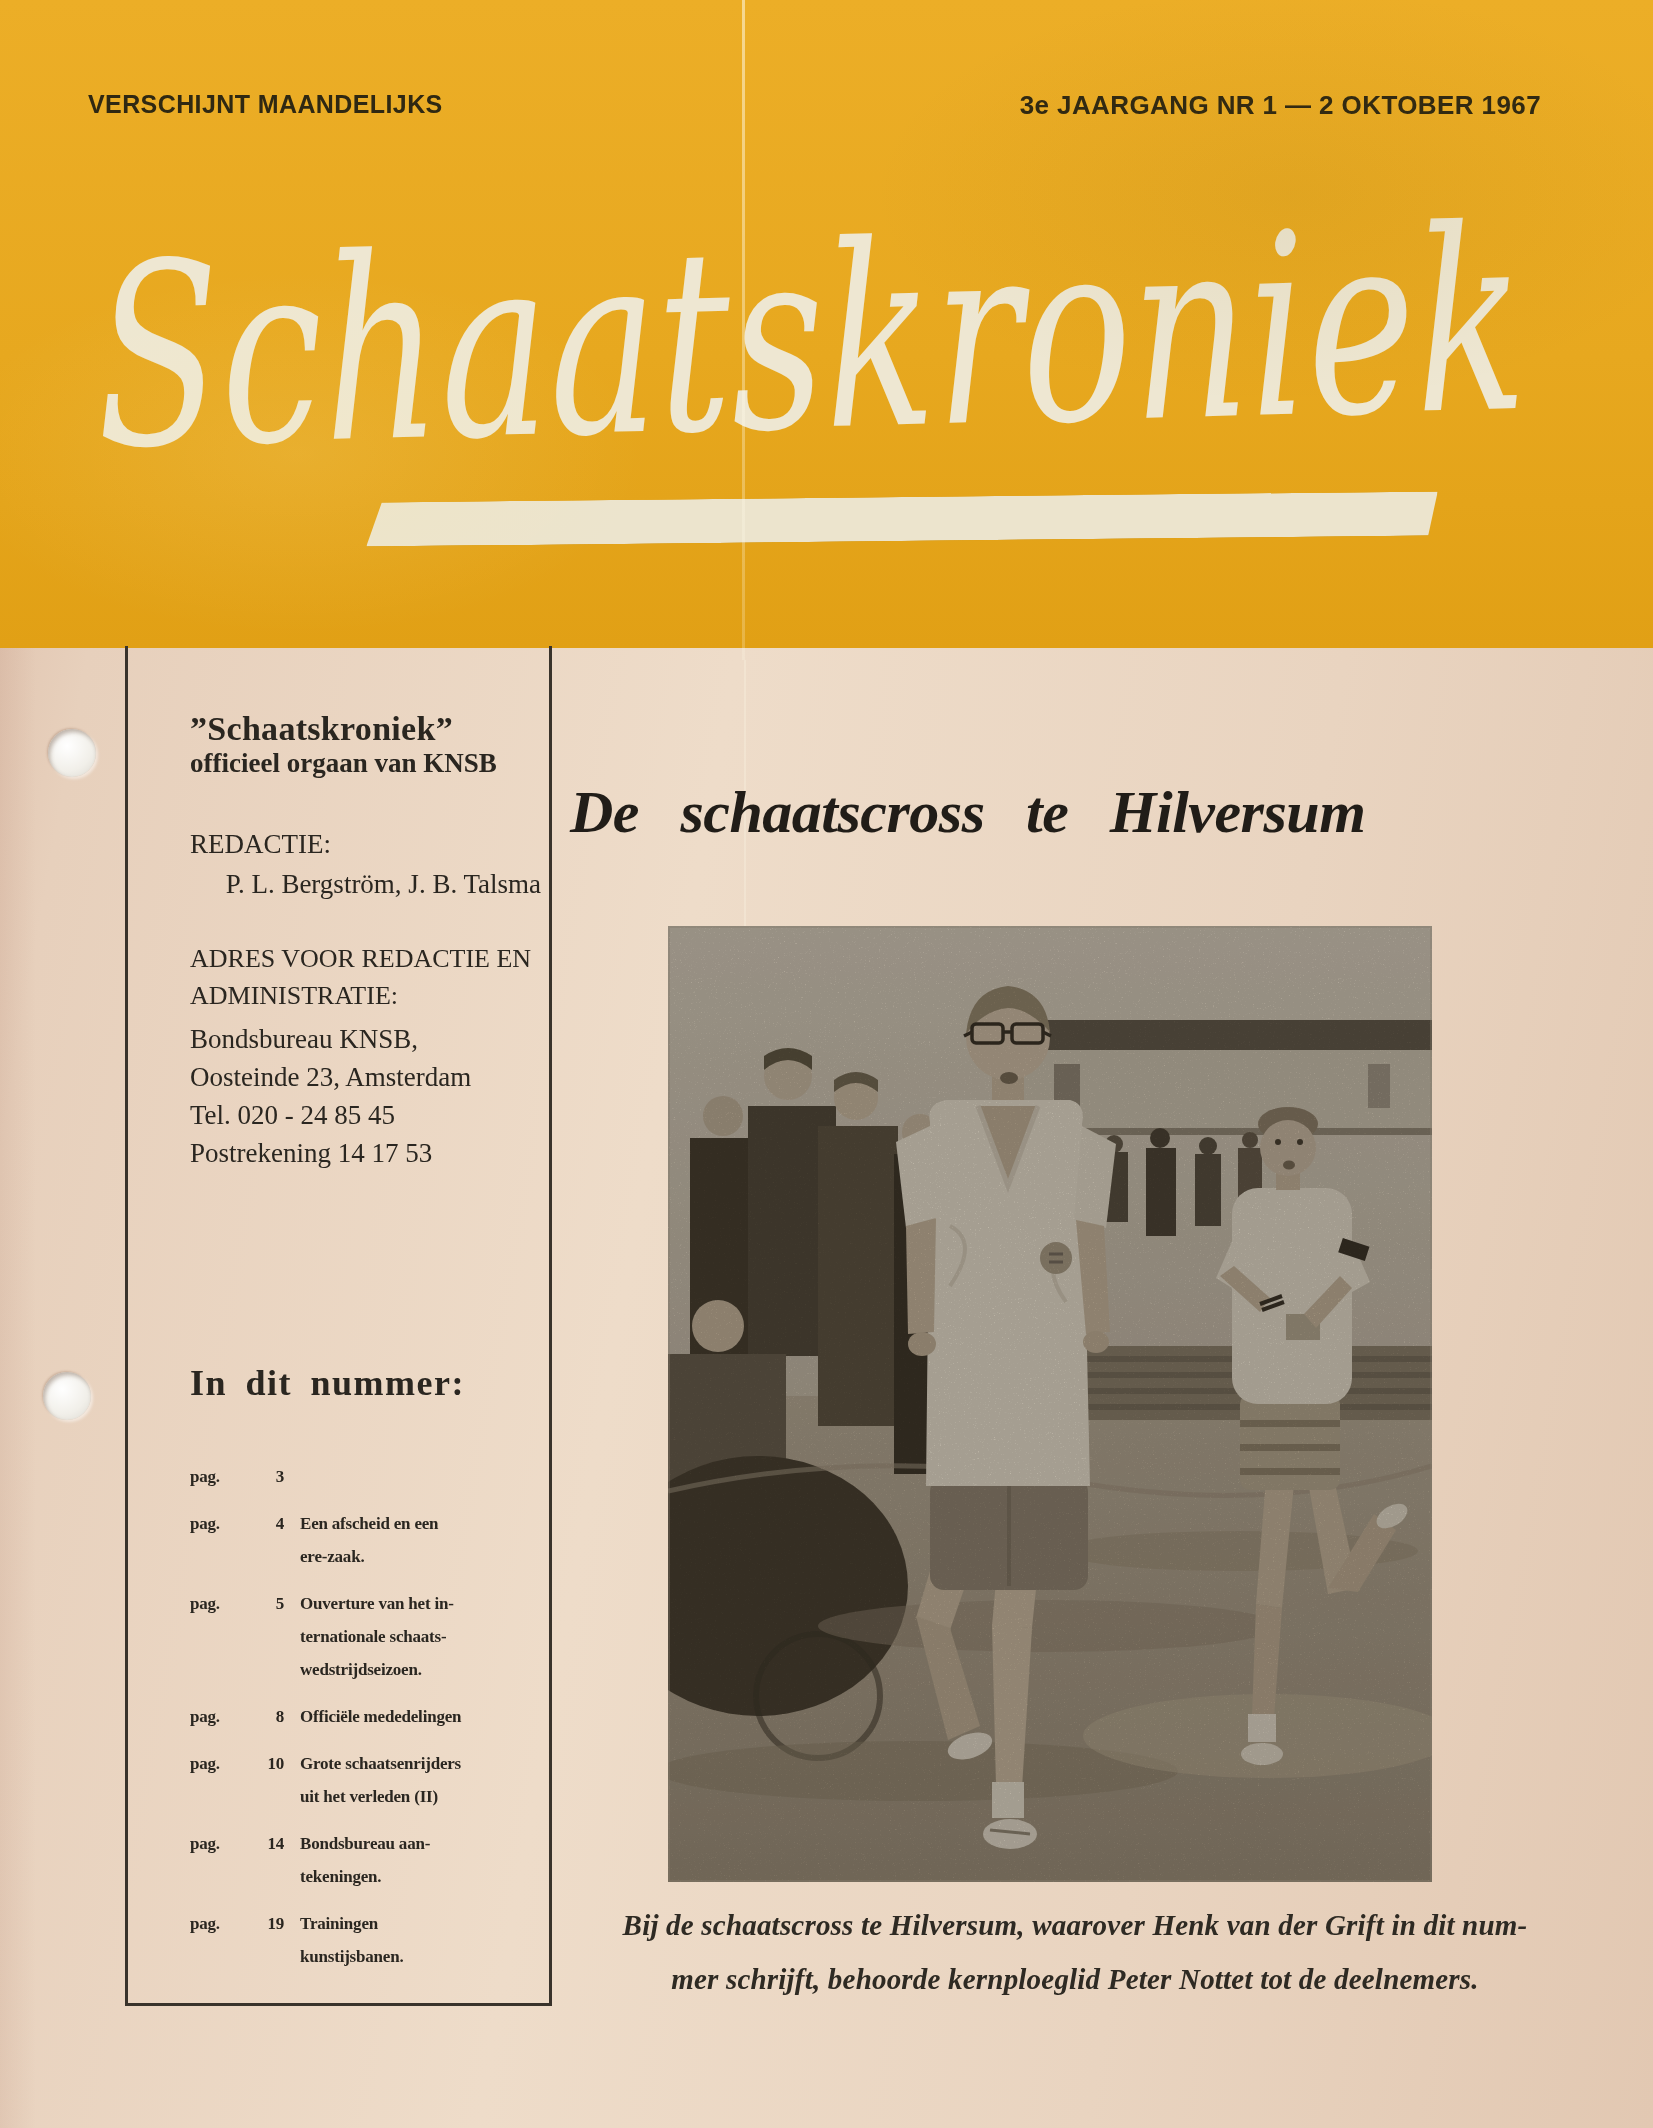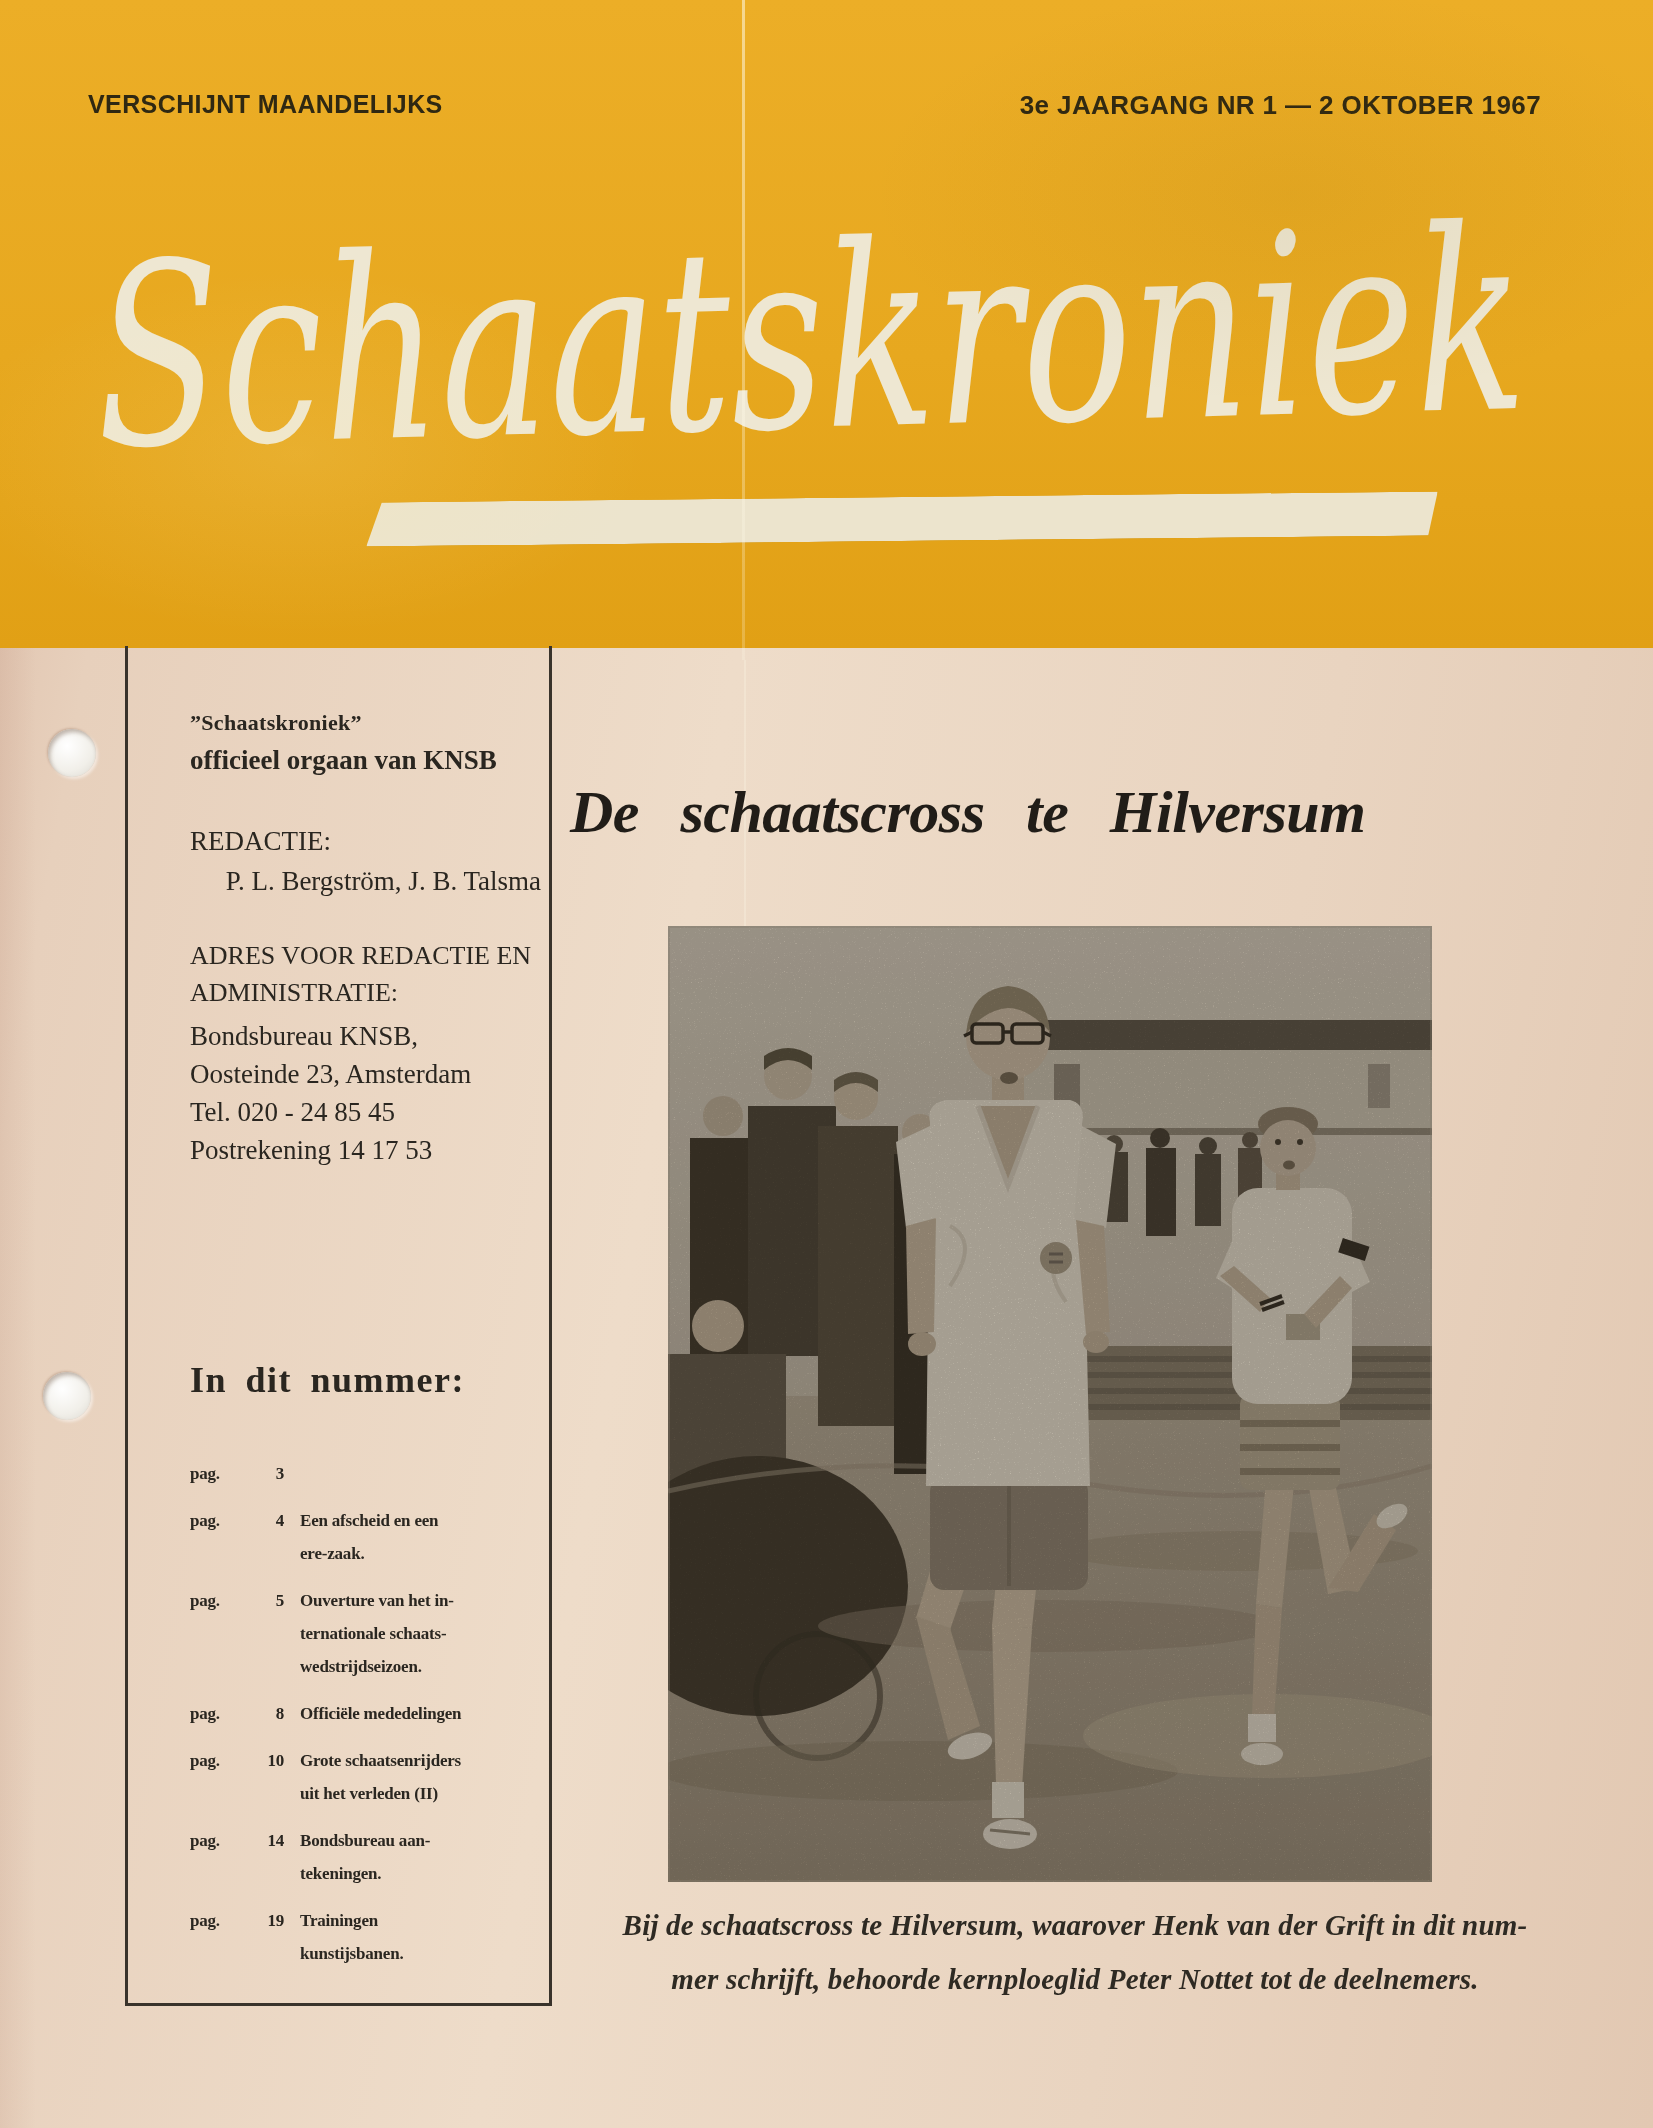--- a/index.html
+++ b/index.html
@@ -48,22 +48,22 @@
     box-shadow:inset 2px 3px 4px rgba(90,60,40,.35), 2px 2px 3px rgba(255,255,255,.5), -1px -1px 2px rgba(120,80,60,.25);
   }
   .hole1{left:48px;top:729px;}
   .hole2{left:43px;top:1372px;}
   
   .side-box{
     position:absolute;left:125px;top:646px;width:427px;height:1360px;
     box-sizing:border-box;border:3px solid #39332b;border-top:none;
     padding:64px 8px 0 62px;
   }
-  .org-title{font-size:22px;font-weight:bold;letter-spacing:.3px;}
-  .org-sub{font-size:27px;font-weight:bold;margin-top:9px;}
+  .org-title{font-size:34px;font-weight:bold;letter-spacing:.3px;}
+  .org-sub{font-size:27px;font-weight:bold;}
   .red-label{font-size:27px;margin-top:50px;}
   .red-names{font-size:27px;margin-top:9px;text-align:right;}
   .adres-label{font-size:26px;margin-top:40px;line-height:37px;}
   .adres-lines{font-size:27px;margin-top:6px;line-height:38px;}
   .toc-heading{font-size:36px;font-weight:bold;letter-spacing:1.5px;word-spacing:8px;margin-top:190px;}
   .toc{margin-top:56px;}
   .toc-item{display:grid;grid-template-columns:54px 40px 16px auto;margin-bottom:14px;
     font-size:17px;font-weight:bold;line-height:33px;letter-spacing:-.2px;}
   .toc-pag{grid-column:1;}
   .toc-num{grid-column:2;text-align:right;}

